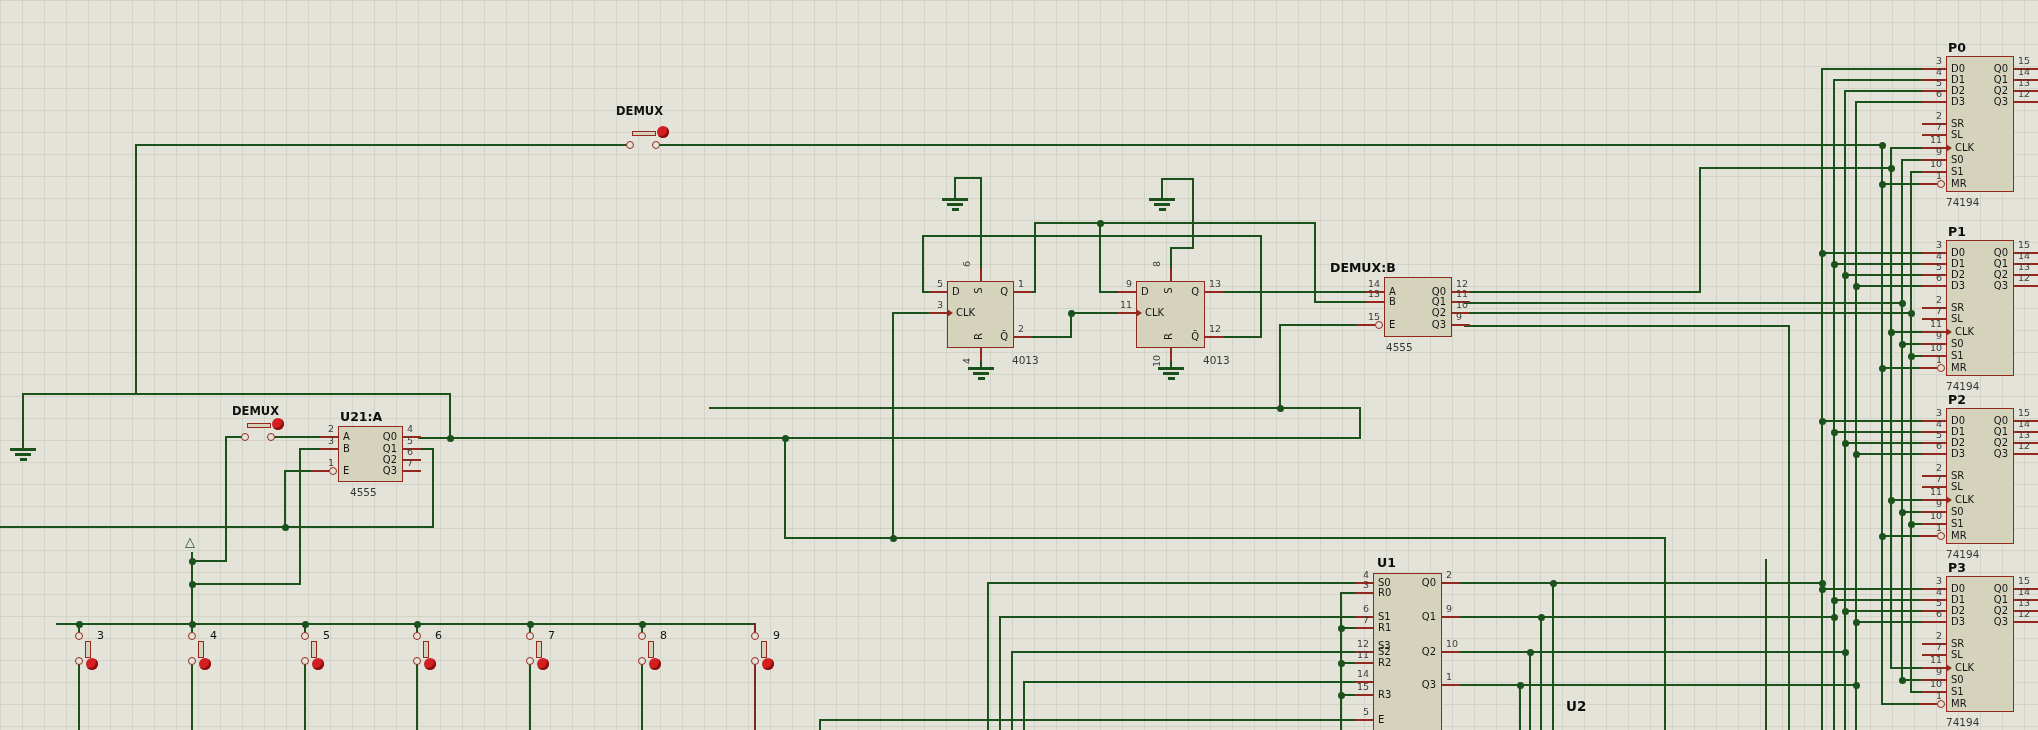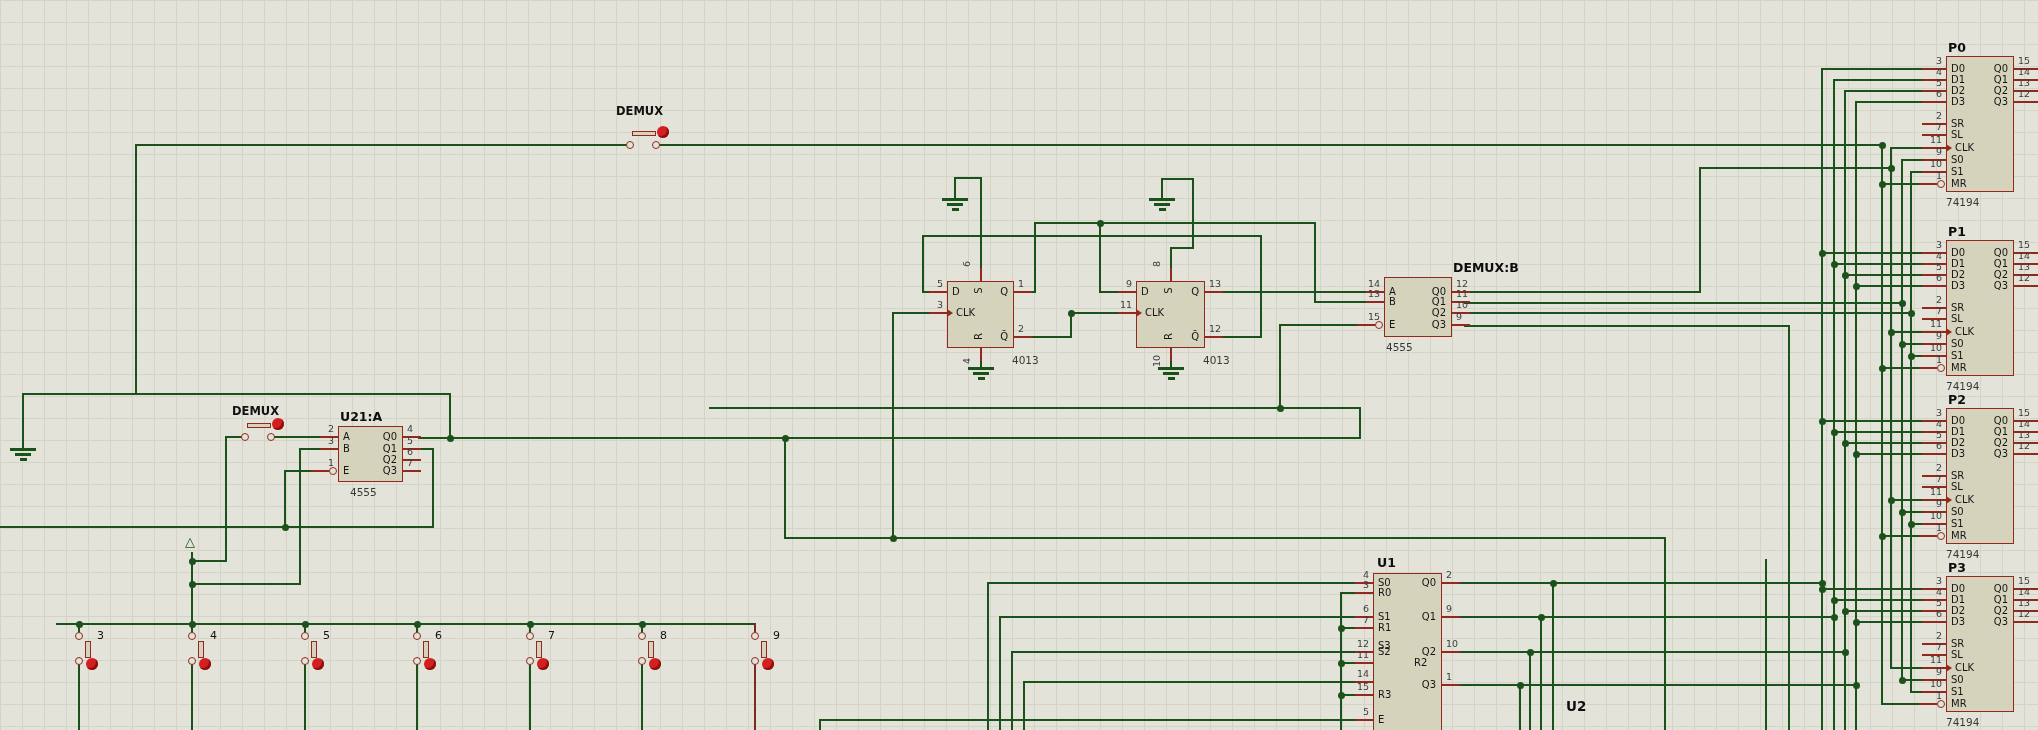--- a/index.html
+++ b/index.html
@@ -304,21 +304,21 @@
     <div class="stub" style="left: 403px; top: 448px; width: 18px; height: 2px;"></div>
     <div class="pnum" style="left: 407px; top: 436px; width: 30px;">5</div>
     <div class="pname" style="left: 338px; top: 443px; width: 59px; text-align: right;">Q1</div>
     <div class="stub" style="left: 403px; top: 459px; width: 18px; height: 2px;"></div>
     <div class="pnum" style="left: 407px; top: 447px; width: 30px;">6</div>
     <div class="pname" style="left: 338px; top: 454px; width: 59px; text-align: right;">Q2</div>
     <div class="stub" style="left: 403px; top: 470px; width: 18px; height: 2px;"></div>
     <div class="pnum" style="left: 407px; top: 458px; width: 30px;">7</div>
     <div class="pname" style="left: 338px; top: 465px; width: 59px; text-align: right;">Q3</div>
     <div class="icbox" style="left: 1384px; top: 277px; width: 68px; height: 60px;"></div>
-    <div class="ref" style="left: 1453px; top: 260px;">DEMUX:B</div>
+    <div class="ref" style="left: 1330px; top: 260px;">DEMUX:B</div>
     <div class="val" style="left: 1386px; top: 341px;">4555</div>
     <div class="stub" style="left: 1366px; top: 291px; width: 18px; height: 2px;"></div>
     <div class="pnum" style="left: 1342px; top: 279px; width: 38px; text-align: right;">14</div>
     <div class="pname" style="left: 1389px; top: 286px;">A</div>
     <div class="stub" style="left: 1366px; top: 301px; width: 18px; height: 2px;"></div>
     <div class="pnum" style="left: 1342px; top: 289px; width: 38px; text-align: right;">13</div>
     <div class="pname" style="left: 1389px; top: 296px;">B</div>
     <div class="stub" style="left: 1357px; top: 324px; width: 18px; height: 2px;"></div>
     <div class="bub" style="left: 1375px; top: 321px;"></div>
     <div class="pnum" style="left: 1342px; top: 312px; width: 38px; text-align: right;">15</div>
@@ -347,21 +347,21 @@
     <div class="pnum" style="left: 1331px; top: 604px; width: 38px; text-align: right;">6</div>
     <div class="pname" style="left: 1378px; top: 611px;">S1</div>
     <div class="stub" style="left: 1355px; top: 627px; width: 18px; height: 2px;"></div>
     <div class="pnum" style="left: 1331px; top: 615px; width: 38px; text-align: right;">7</div>
     <div class="pname" style="left: 1378px; top: 622px;">R1</div>
     <div class="stub" style="left: 1355px; top: 651px; width: 18px; height: 2px;"></div>
     <div class="pnum" style="left: 1331px; top: 639px; width: 38px; text-align: right;">12</div>
     <div class="pname" style="left: 1378px; top: 646px;">S2</div>
     <div class="stub" style="left: 1355px; top: 662px; width: 18px; height: 2px;"></div>
     <div class="pnum" style="left: 1331px; top: 650px; width: 38px; text-align: right;">11</div>
-    <div class="pname" style="left: 1378px; top: 657px; margin-left: 36px;">R2</div>
+    <div class="pname" style="left: 1378px; top: 657px;">R2</div>
     <div class="stub" style="left: 1355px; top: 681px; width: 18px; height: 2px;"></div>
     <div class="pnum" style="left: 1331px; top: 669px; width: 38px; text-align: right;">14</div>
     <div class="pname" style="left: 1378px; top: 640px;">S3</div>
     <div class="stub" style="left: 1355px; top: 694px; width: 18px; height: 2px;"></div>
     <div class="pnum" style="left: 1331px; top: 682px; width: 38px; text-align: right;">15</div>
     <div class="pname" style="left: 1378px; top: 689px;">R3</div>
     <div class="stub" style="left: 1355px; top: 719px; width: 18px; height: 2px;"></div>
     <div class="pnum" style="left: 1331px; top: 707px; width: 38px; text-align: right;">5</div>
     <div class="pname" style="left: 1378px; top: 714px;">E</div>
     <div class="stub" style="left: 1442px; top: 582px; width: 18px; height: 2px;"></div>

